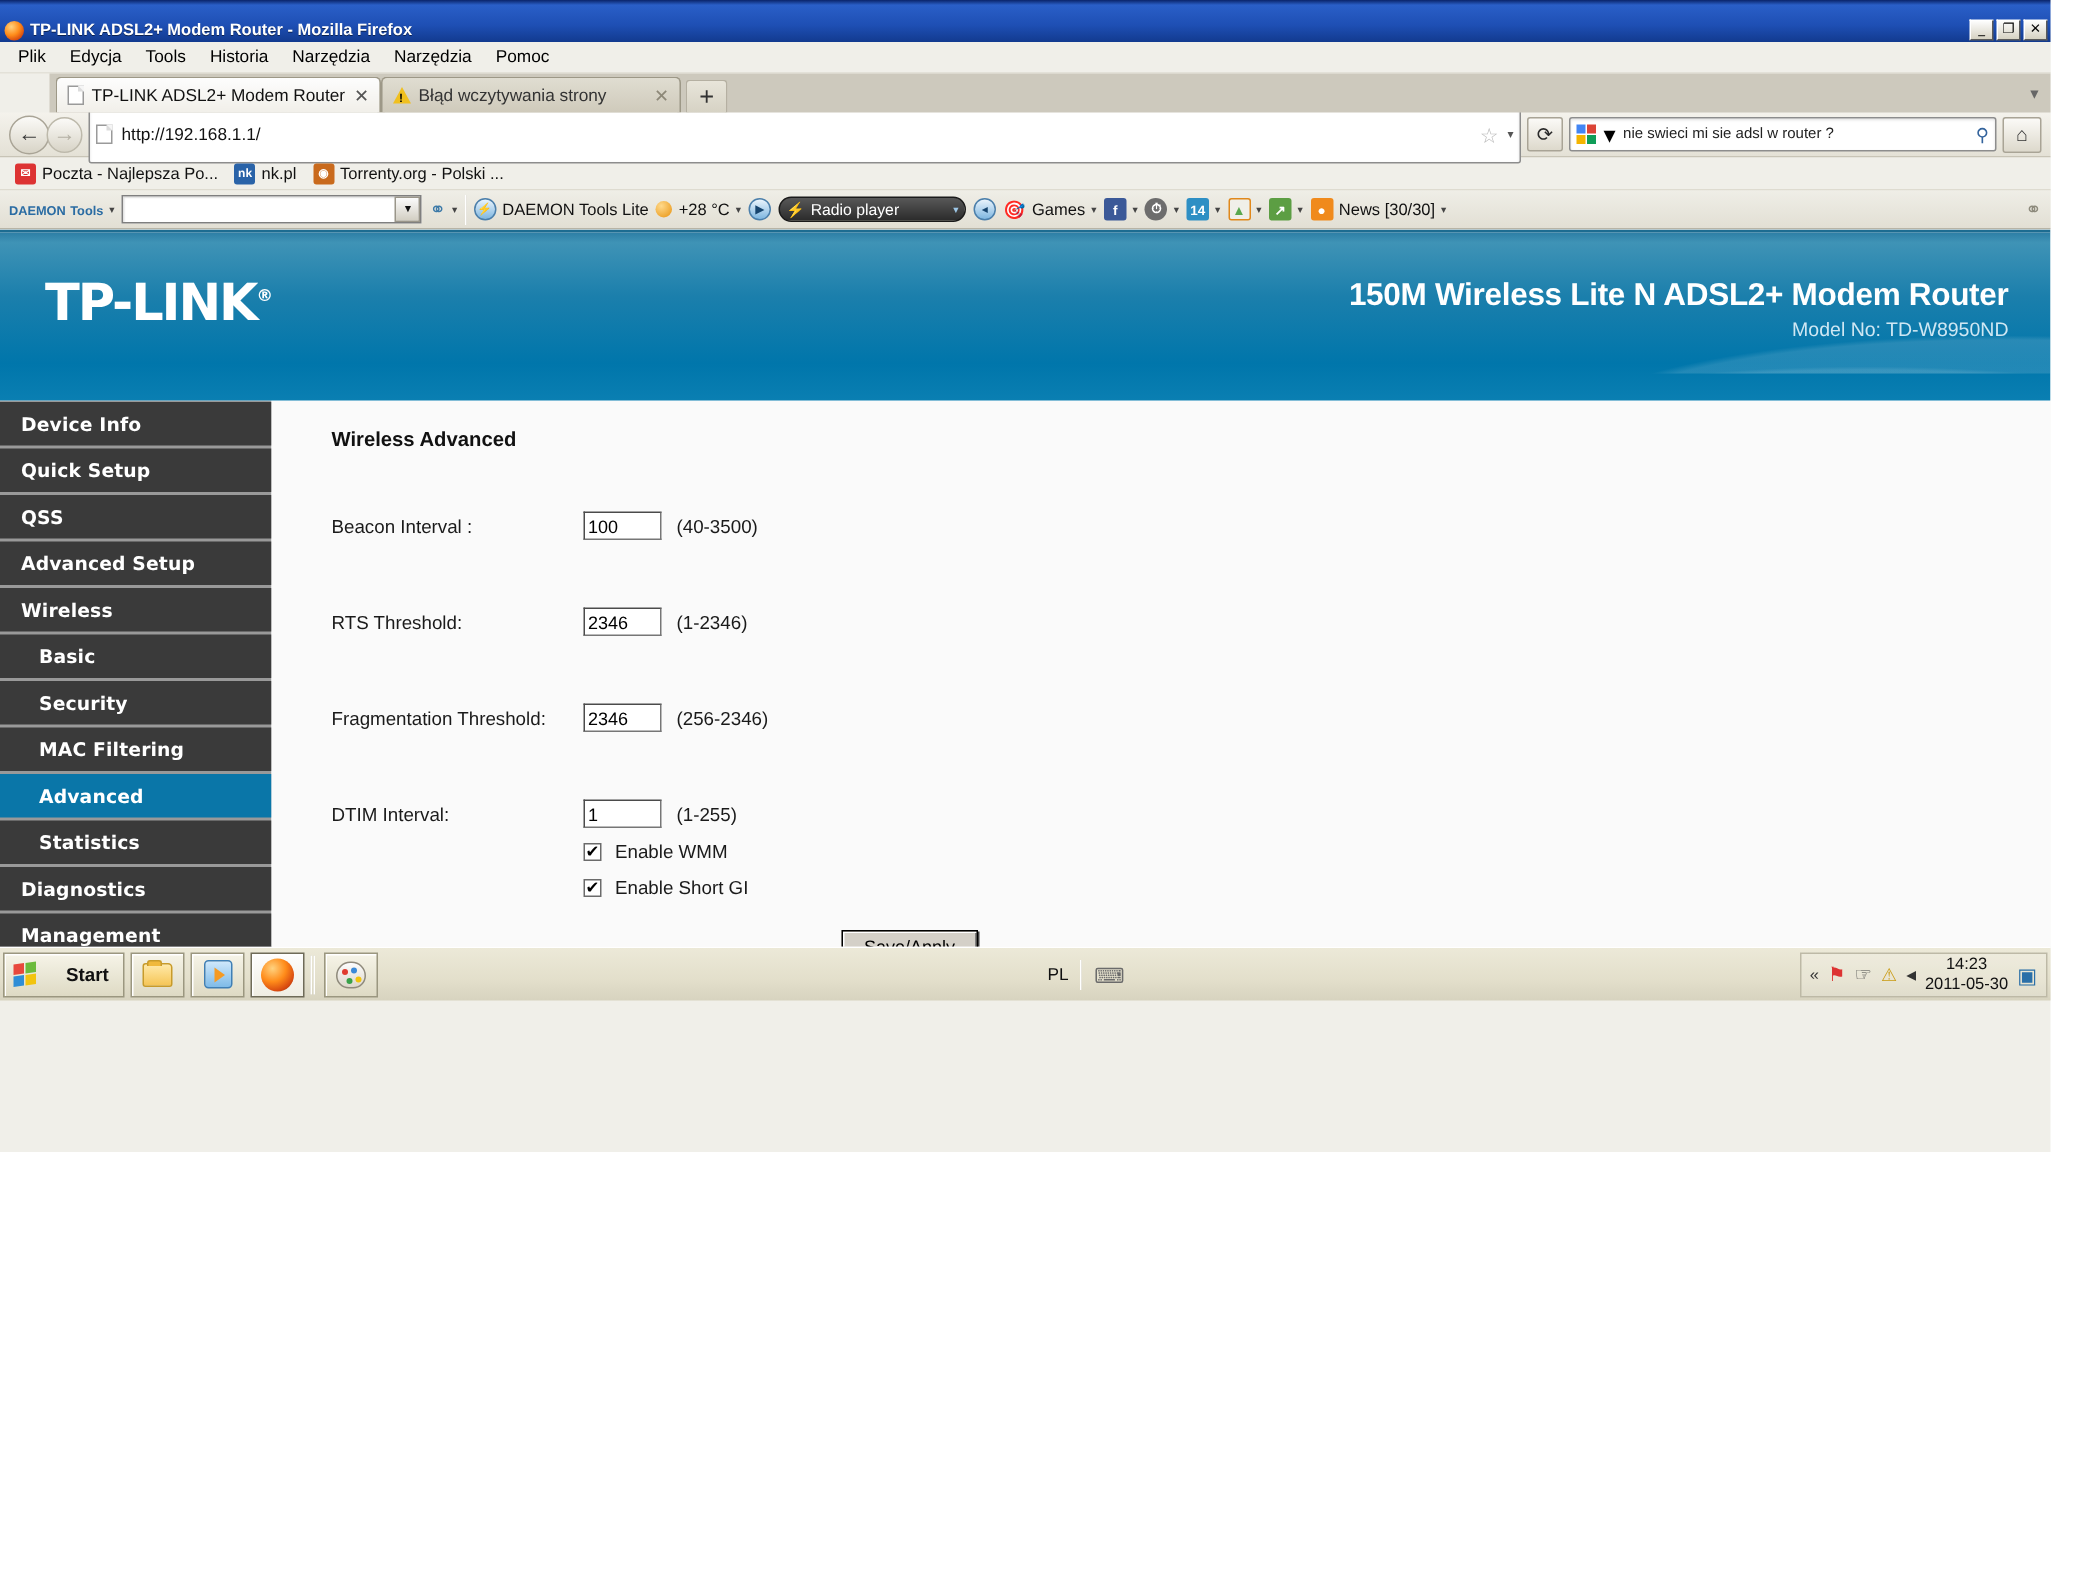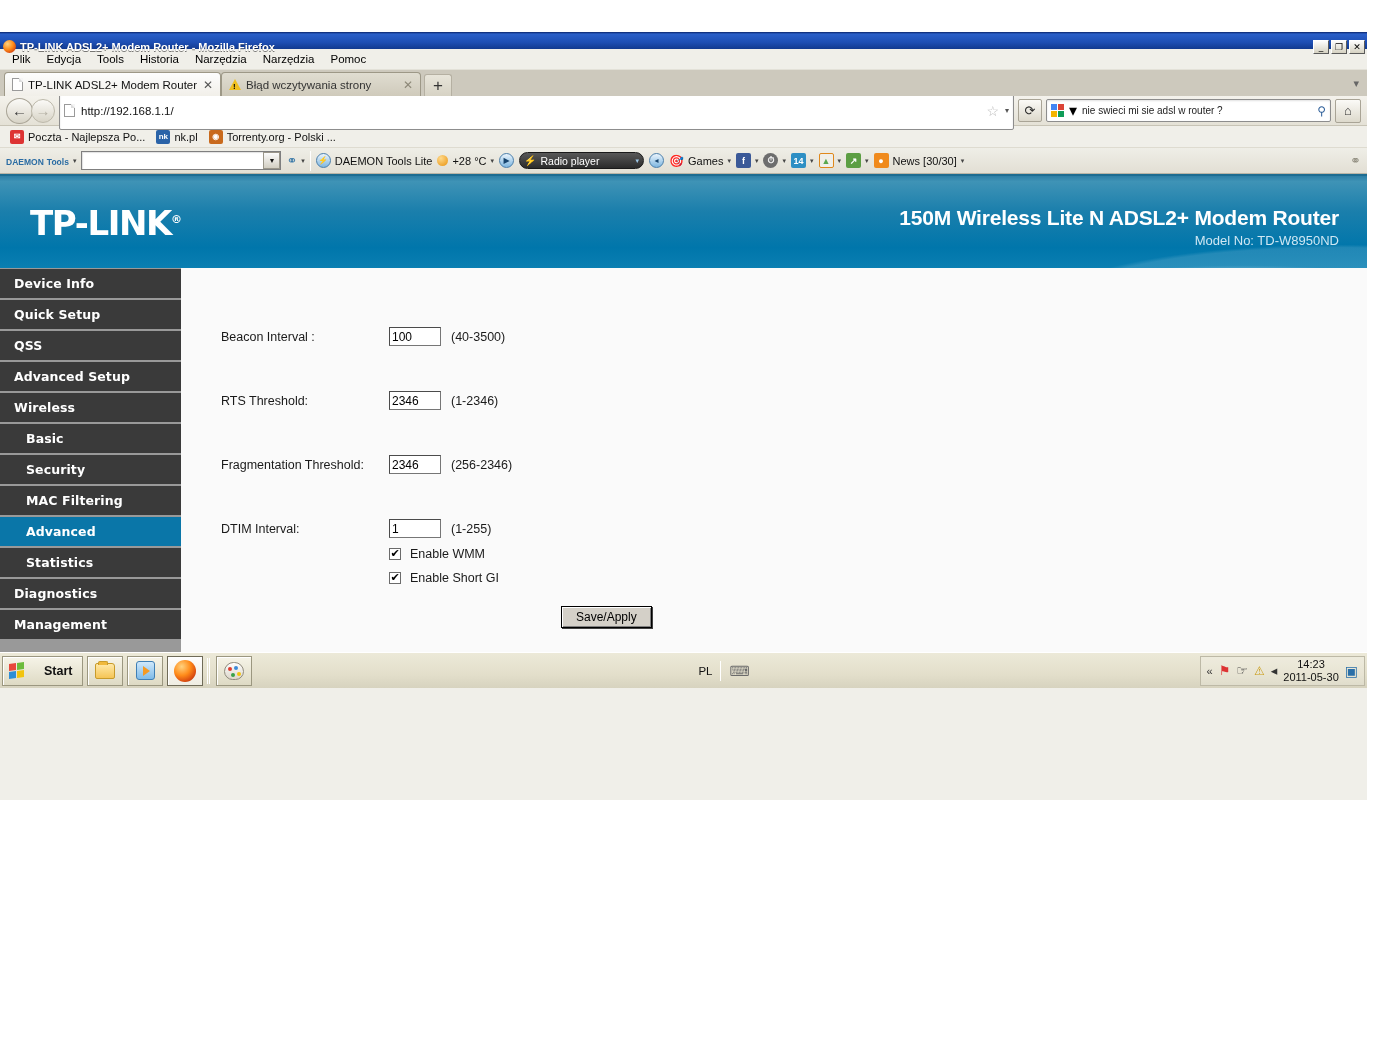--- a/index.html
+++ b/index.html
@@ -8,26 +8,25 @@
     width: 1400px; height: 1050px;
     background: #ffffff;
     font-family: "Liberation Sans", sans-serif;
     overflow: hidden;
   }
 
   
   #window { width: 1367px; height: 768px; position: relative; background: #f0efe9; }
 
   .titlebar {
-    height: 17px;
+    height: 28px;
     background: linear-gradient(to bottom, #0a246a 0%, #2a5fc8 12%, #1e4fb4 60%, #123a8f 100%);
     display: flex; align-items: center;
     padding: 12px 2px 0 3px;
     color: #fff;
-    margin-top: 32px;
   }
   .titlebar .ficon {
     width: 13px; height: 13px; margin-right: 4px; flex: 0 0 auto;
     position: relative;
   }
   .titlebar .ficon .ff-o {
     position:absolute; left:0; top:0; width:13px; height:13px; border-radius:50%;
     background: radial-gradient(circle at 35% 30%, #ffd27f 0%, #ff8c1a 45%, #d94b10 75%, #8e2a06 100%);
   }
   .titlebar .ttl {
@@ -51,20 +50,21 @@
   }
   .menubar .mi {
     font-size: 11.5px; color: #000; padding: 2px 8px; white-space: nowrap;
   }
 
   
   .tabbar {
     height: 26px; background: #cdc9bd;
     display: flex; align-items: flex-end; padding-left: 4px;
     position: relative;
+    margin-left: 33px;
   }
   .tab {
     height: 24px; display: flex; align-items: center; gap: 5px;
     padding: 0 6px 0 7px; font-size: 11.5px; color: #111;
     border: 1px solid #9d9887; border-bottom: none;
     border-radius: 4px 4px 0 0; min-width: 200px; max-width: 250px;
     position: relative;
   }
   .tab.active { background: linear-gradient(to bottom,#fdfdfd,#f1efe9); }
   .tab.inactive { background: linear-gradient(to bottom,#e0ddd1,#cfcabb); color:#333; }
@@ -170,21 +170,21 @@
     border:1px solid #1a1a1a; display:flex;align-items:center;gap:4px;
     padding:0 4px; color:#fff; font-size:10.5px;
   }
   .circ-btn{width:15px;height:15px;border-radius:50%;background:linear-gradient(to bottom,#eaf4fc,#7eb6e0);border:1px solid #4b7fab;display:flex;align-items:center;justify-content:center;font-size:8px;color:#16446e;}
   .sq-ico{width:15px;height:15px;border-radius:2px;display:flex;align-items:center;justify-content:center;font-size:9px;font-weight:bold;color:#fff;}
   .addonbar .right-pad{margin-left:auto;}
 
   
   .page { position: relative; background:#fff; height: 478px; overflow:hidden; }
   .banner {
-    height: 94px; position: relative; overflow:hidden;
+    height: 114px; position: relative; overflow:hidden;
     background: linear-gradient(to bottom,#2d7ea5 0%, #3f93b6 6%, #1b7fac 38%, #0076ab 78%, #0a7fb2 100%);
     border-top: 2px solid #1d6c91;
   }
   .banner:before{
     content:""; position:absolute; right:0; top:0; width:620px; height:94px;
     background:
       radial-gradient(ellipse 700px 150px at 95% 140%, rgba(255,255,255,.13) 0 40%, transparent 42%),
       radial-gradient(ellipse 560px 110px at 80% 150%, rgba(255,255,255,.10) 0 45%, transparent 47%),
       radial-gradient(ellipse 420px 90px at 70% 160%, rgba(255,255,255,.09) 0 50%, transparent 52%);
   }
@@ -438,20 +438,21 @@
         <div class="sitem sub">Basic</div>
         <div class="sitem sub">Security</div>
         <div class="sitem sub">MAC Filtering</div>
         <div class="sitem sub active">Advanced</div>
         <div class="sitem sub">Statistics</div>
         <div class="sitem">Diagnostics</div>
         <div class="sitem">Management</div>
       </div>
 
       <div class="content">
+        <div class="sec-title">Wireless Advanced</div>
 
         <div class="frow">
           <span class="flabel">Beacon Interval :</span>
           <input class="finput" value="100" style="">
           <span class="frange">(40-3500)</span>
         </div>
         <div class="frow">
           <span class="flabel">RTS Threshold:</span>
           <input class="finput" value="2346" style="">
           <span class="frange">(1-2346)</span>

